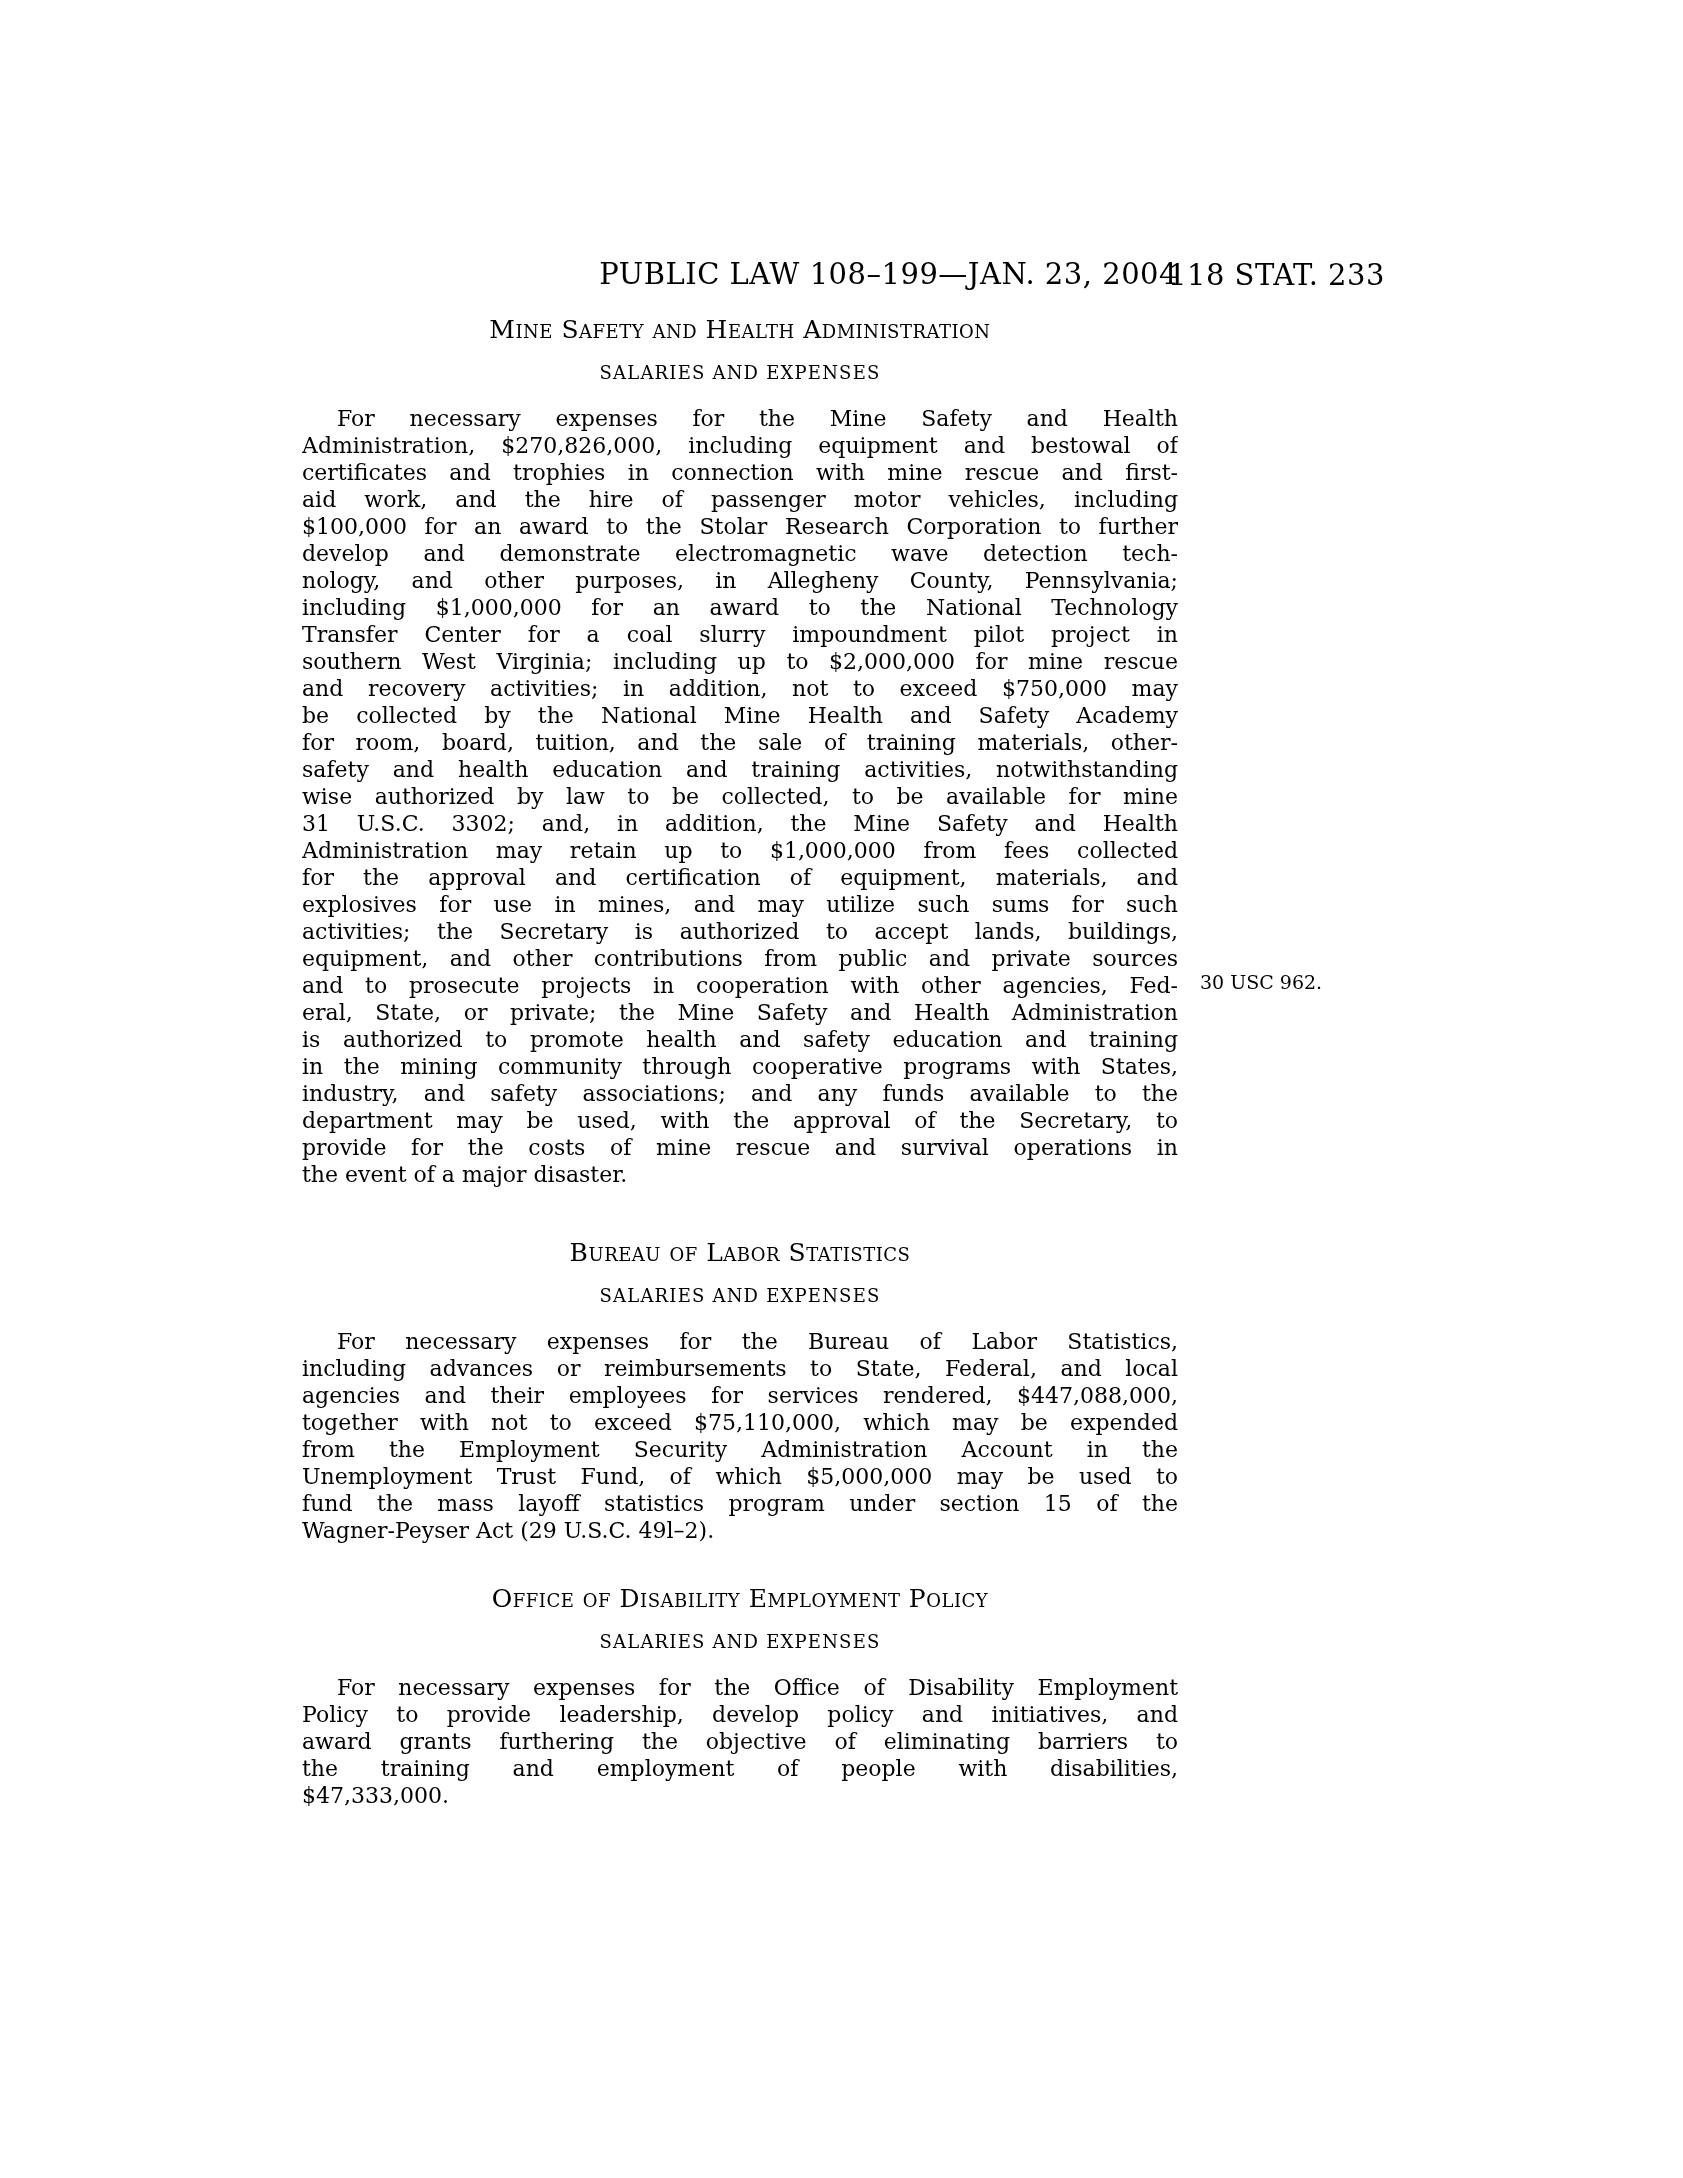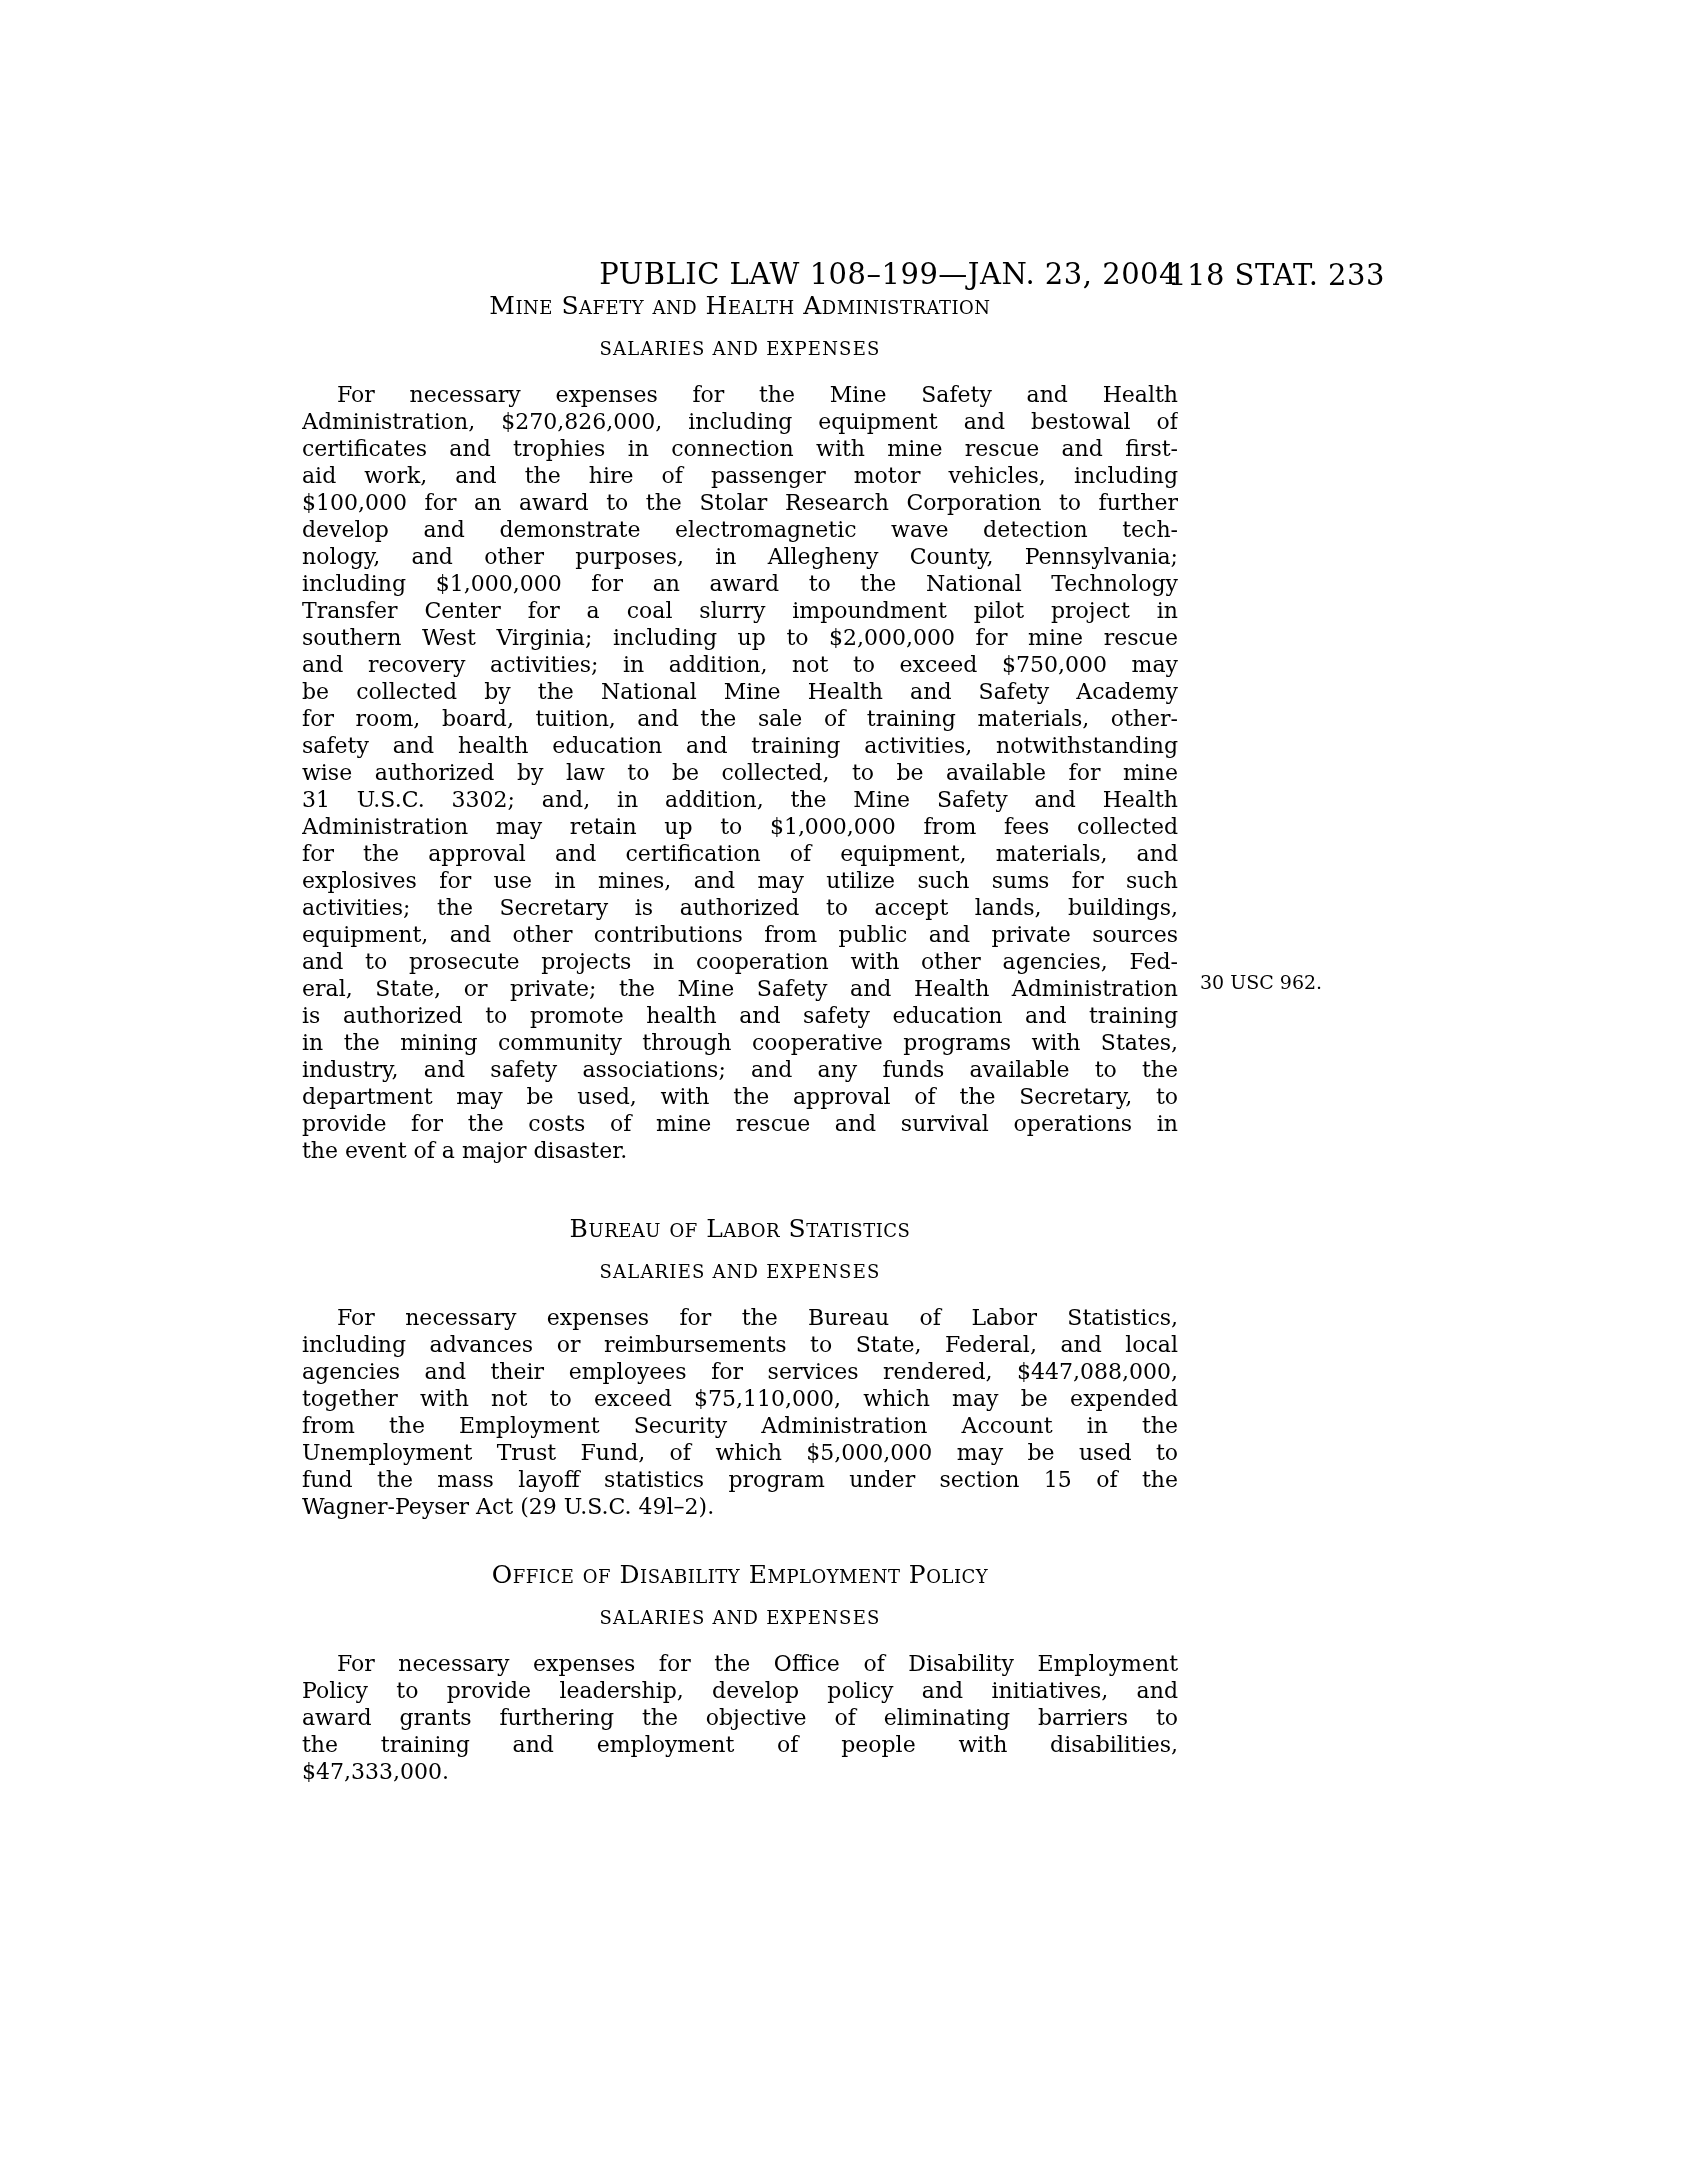--- a/index.html
+++ b/index.html
@@ -30,20 +30,21 @@
   }
   .stat-number {
     position: absolute;
     left: 1168px;
     top: 258px;
     font-size: 29px;
     letter-spacing: 0.5px;
     white-space: nowrap;
   }
   .agency-heading {
+    margin-top: 24px;
     font-size: 25px;
     font-variant: small-caps;
     letter-spacing: 0.5px;
     text-align: center;
     white-space: nowrap;
   }
   .agency-heading.h2 { margin-top: 50px; }
   .agency-heading.h3 { margin-top: 40px; }
   .account-heading {
     margin-top: 18px;

